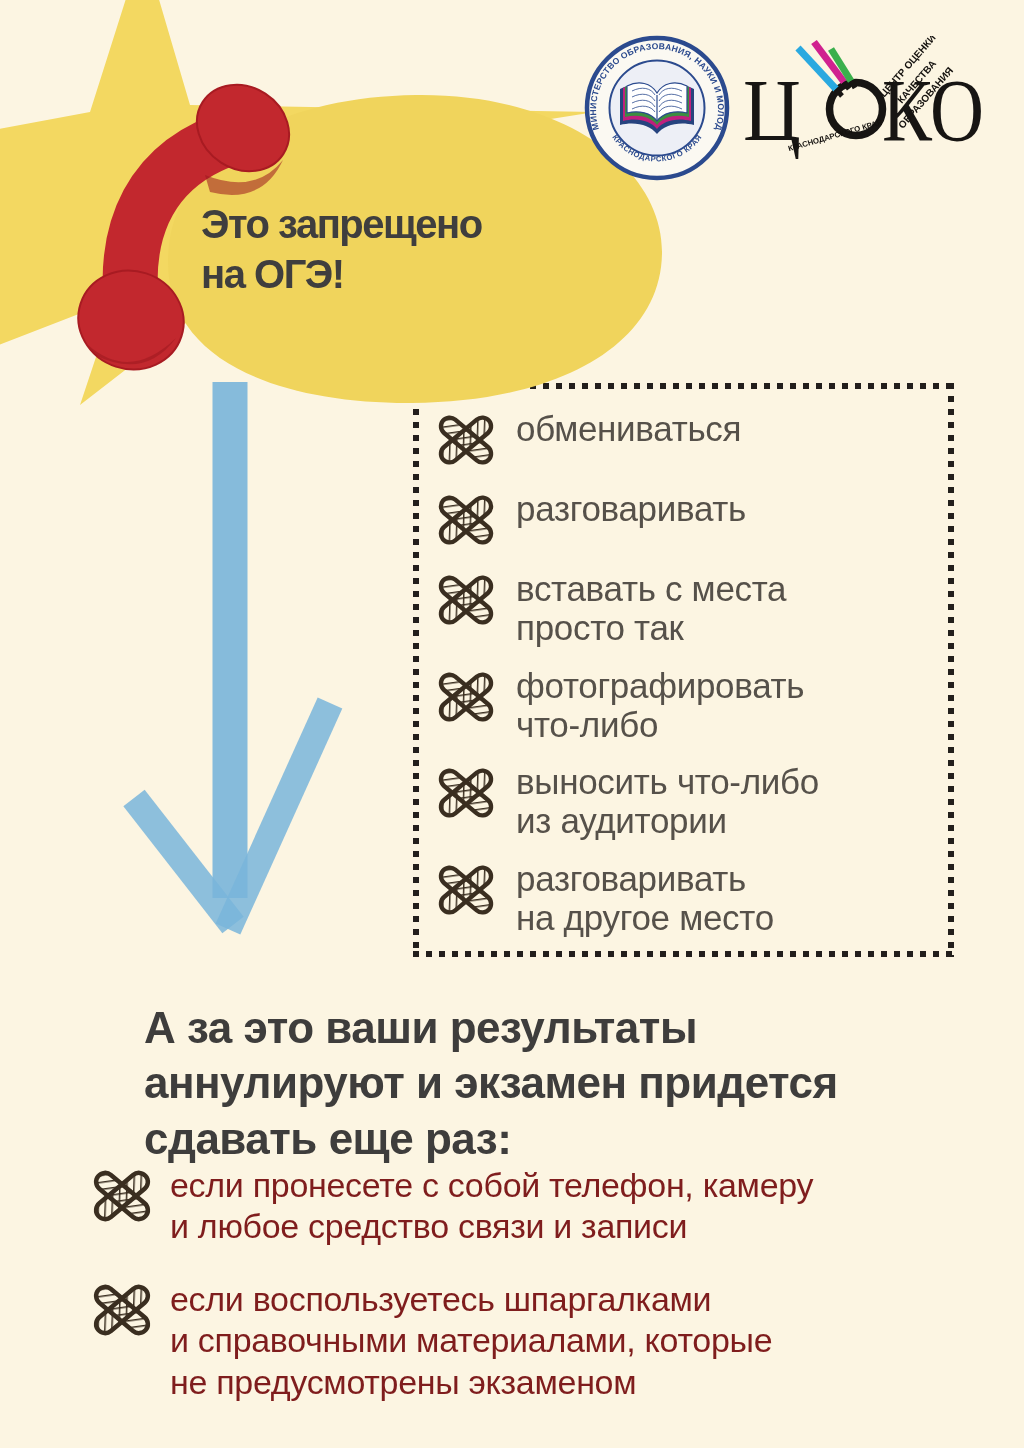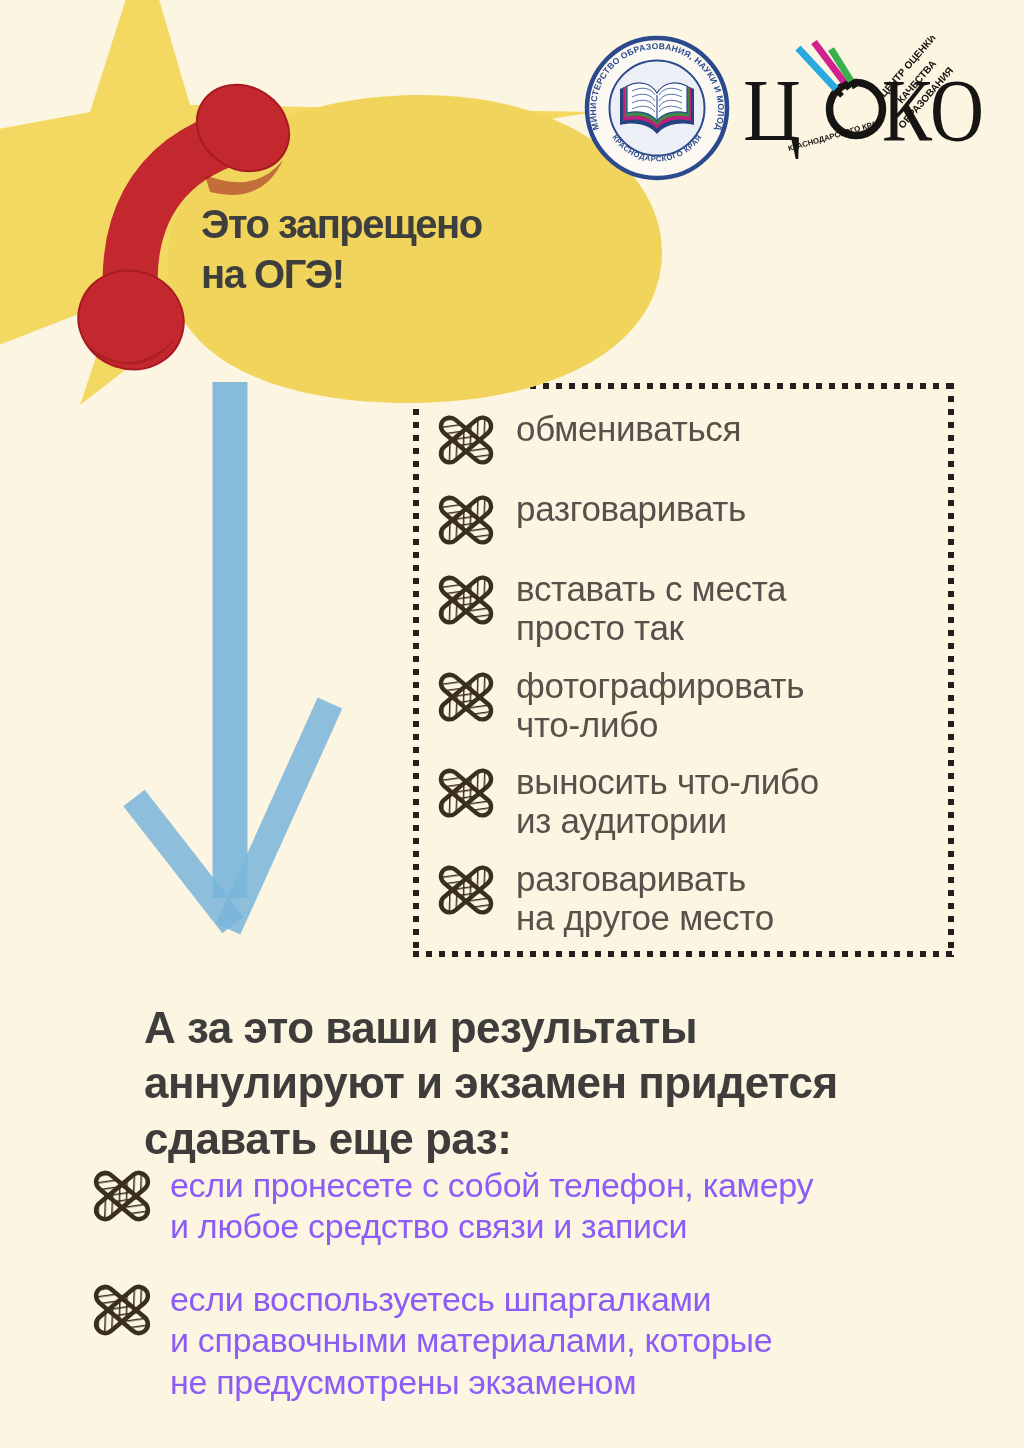--- a/index.html
+++ b/index.html
@@ -33,21 +33,21 @@
   
   .ministry-logo{position:absolute;left:582px;top:33px;z-index:3;}
   .tsoko-logo{position:absolute;left:735px;top:36px;z-index:3;}
 
   
   .annul-heading{position:absolute;left:137px;top:1000px;z-index:1;font-size:44px;font-weight:700;
                  line-height:1.26;color:#3e3d3c;letter-spacing:-0.5px;margin-left:7px;}
   .annul-list{position:absolute;left:90px;top:1164px;z-index:1;display:flex;flex-direction:column;gap:30px;}
   .a-item{display:flex;gap:16px;align-items:flex-start;}
   .a-item .xicon{width:64px;height:64px;margin-top:0;}
-  .a-text{font-size:34px;line-height:1.22;color:#8b5cf6;letter-spacing:-0.3px;padding-top:1px;}
+  .a-text{font-size:34px;line-height:1.22;color:#7f1d1d;letter-spacing:-0.3px;padding-top:1px;}
 </style>
 </head>
 <body>
 
 <div class="page">
 
   <svg width="0" height="0" style="position:absolute" aria-hidden="true">
     <defs>
       <pattern id="hatch" patternUnits="userSpaceOnUse" width="7" height="7" patternTransform="rotate(42)">
         <line x1="0" y1="0" x2="0" y2="7" stroke="#3a2e20" stroke-width="3"></line>

